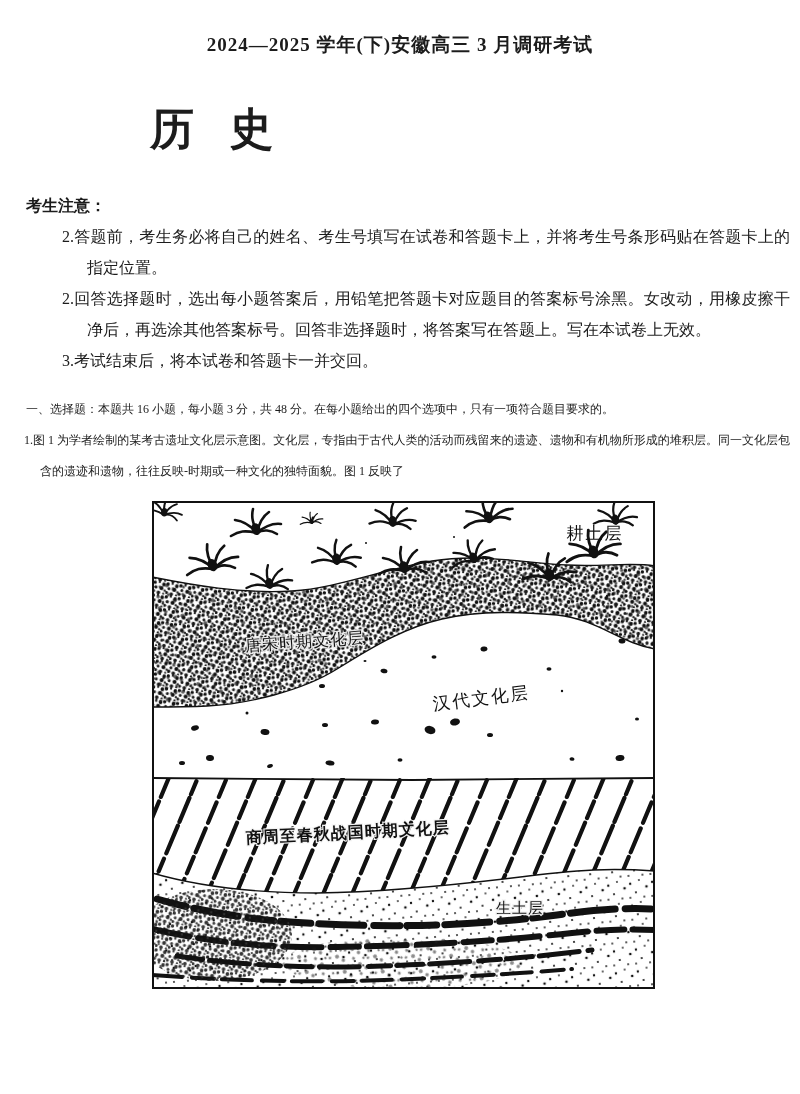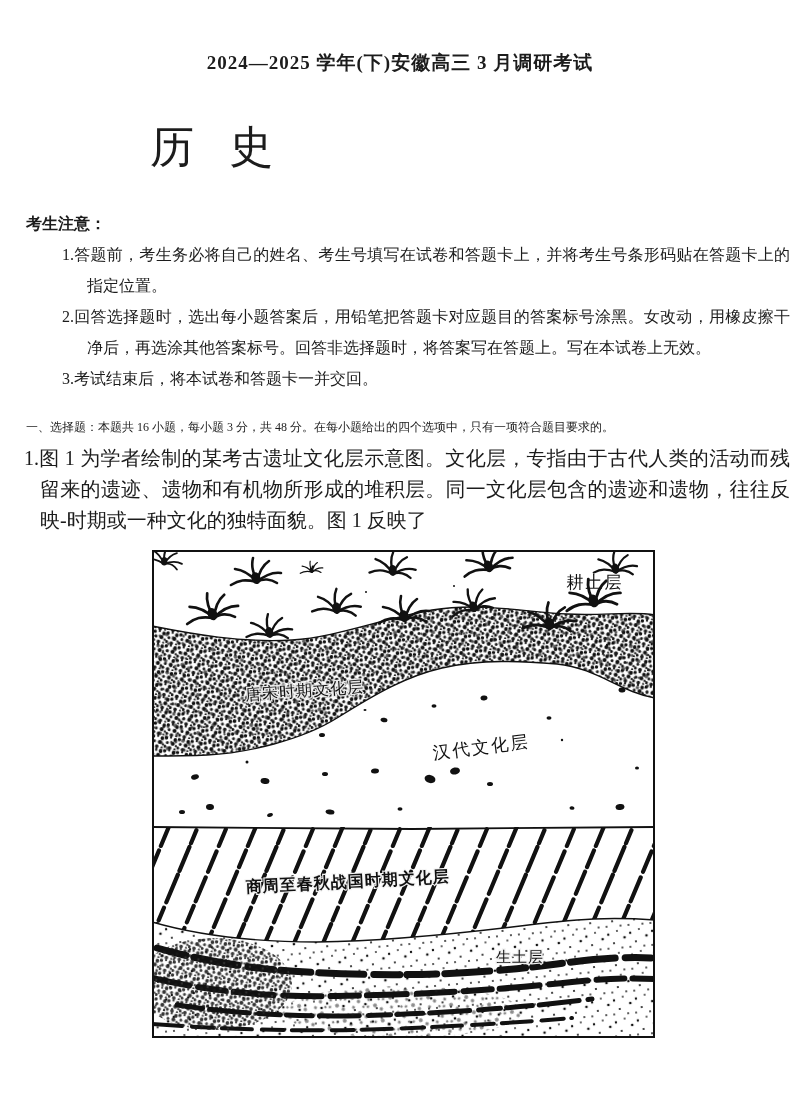--- a/index.html
+++ b/index.html
@@ -1,39 +1,39 @@
 <!DOCTYPE html>
 <html><head>
 <meta charset="utf-8">
 <style>
   html,body{margin:0;padding:0;background:#ffffff;}
   body{font-family:"Liberation Serif","DejaVu Serif",serif;color:#1c1c1c;}
   .page{width:800px;height:1094px;position:relative;background:#ffffff;overflow:hidden;}
-  .header-title{text-align:center;font-weight:bold;font-size:19px;padding-top:50px;letter-spacing:1px;}
-  .subject-title{font-size:44px;font-weight:normal;margin:48px 0 0 150px;letter-spacing:12px;line-height:1.1;}
+  .header-title{text-align:center;font-weight:bold;font-size:19px;padding-top:32px;letter-spacing:1px;}
+  .subject-title{font-size:44px;font-weight:bold;margin:48px 0 0 150px;letter-spacing:12px;line-height:1.1;}
   .notice{margin:36px 10px 0 26px;font-size:16px;line-height:31px;}
   .notice-heading{font-weight:bold;}
   .notice-item{margin:0;padding-left:61px;text-indent:-25px;text-align:justify;}
   .section-heading{margin:18px 8px 0 26px;font-size:12px;line-height:31px;text-align:justify;}
-  .question{margin:0 10px 14px 24px;font-size:20px;line-height:31px;padding-left:16px;text-indent:-16px;text-align:justify;}
+  .question{margin:0 10px 14px 24px;font-size:12px;line-height:31px;padding-left:16px;text-indent:-16px;text-align:justify;}
   .fig{display:block;margin:6px 0 0 152px;}
   .fig text{font-family:"Liberation Serif","DejaVu Serif",serif;fill:#111;}
 </style>
 </head>
 <body>
 
 <div class="page">
 
   <div class="header-title">2024—2025 学年(下)安徽高三 3 月调研考试</div>
 
   <div class="subject-title">历 史</div>
 
   <div class="notice">
     <div class="notice-heading">考生注意：</div>
-    <p class="notice-item">1.答题前，考生务必将自己的姓名、考生号填写在试卷和答题卡上，并将考生号条形码贴在答题卡上的指定位置。</p>
+    <p class="notice-item">2.答题前，考生务必将自己的姓名、考生号填写在试卷和答题卡上，并将考生号条形码贴在答题卡上的指定位置。</p>
     <p class="notice-item">2.回答选择题时，选出每小题答案后，用铅笔把答题卡对应题目的答案标号涂黑。女改动，用橡皮擦干净后，再选涂其他答案标号。回答非选择题时，将答案写在答题上。写在本试卷上无效。</p>
     <p class="notice-item">3.考试结束后，将本试卷和答题卡一并交回。</p>
   </div>
 
   <div class="section-heading">一、选择题：本题共 16 小题，每小题 3 分，共 48 分。在每小题给出的四个选项中，只有一项符合题目要求的。</div>
 
   <p class="question">1.图 1 为学者绘制的某考古遗址文化层示意图。文化层，专指由于古代人类的活动而残留来的遗迹、遗物和有机物所形成的堆积层。同一文化层包含的遗迹和遗物，往往反映-时期或一种文化的独特面貌。图 1 反映了</p>
 
   <svg class="fig" width="503" height="488" viewBox="0 0 503 488" xmlns="http://www.w3.org/2000/svg">
     <defs>

